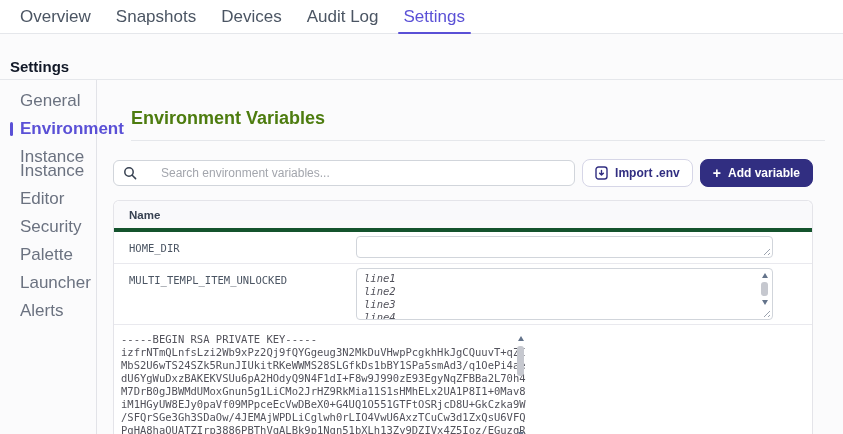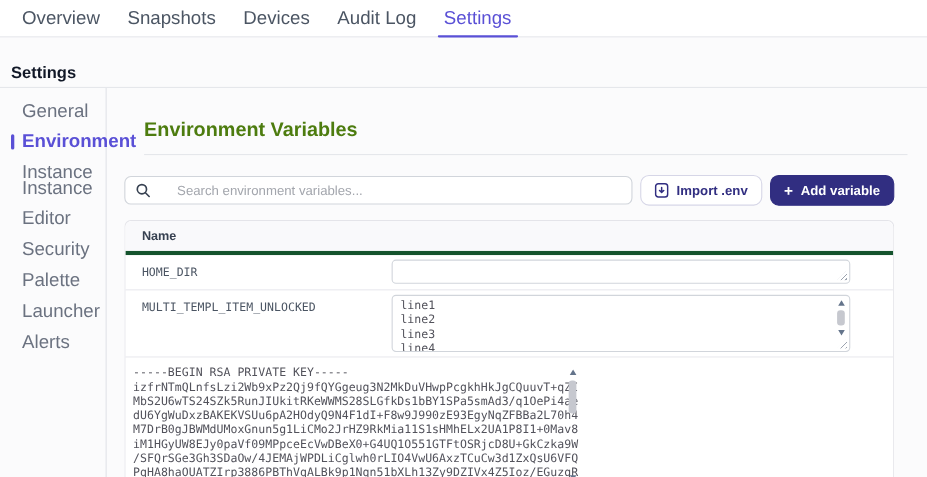--- a/index.html
+++ b/index.html
@@ -51,21 +51,21 @@
   .trow{display:flex;border-bottom:1px solid #e9e9ee;position:relative;}
   .td-name{width:242px;box-sizing:border-box;padding:10px 8px 0 15px;
     font-family:"DejaVu Sans Mono",monospace;font-size:10.5px;color:#4b5563;}
   .td-value{flex:1;position:relative;}
   .mono{font-family:"DejaVu Sans Mono",monospace;font-size:10.5px;line-height:13px;color:#52525b;white-space:pre;}
   .r1{height:31px;} .r2{height:60px;} .r3{height:120px;} .r4{height:38px;}
   .field{position:absolute;left:0;width:417px;background:#fff;border:1px solid #d1d5db;
     border-radius:4px;box-sizing:border-box;overflow:hidden;}
   .r1 .field{top:4px;height:22px;}
   .r2 .field{top:4px;height:52px;}
-  .field .content{padding:3px 16px 0 7px;overflow:hidden;height:100%;box-sizing:border-box;}
+  .field .content{padding:3px 16px 0 7px;overflow:hidden;height:100%;box-sizing:border-box;font-style:italic;}
   .locked-block{position:absolute;left:0;top:8px;width:417px;height:106px;overflow:hidden;}
   .locked-block .content{padding:0 16px 0 7px;}
   .single-line{position:absolute;left:0;top:7px;width:417px;height:13px;overflow:hidden;}
   .single-line .content{padding-left:2px;}
   
   .vsb{position:absolute;width:12px;top:1px;bottom:1px;right:1px;}
   .tri-up,.tri-down{width:0;height:0;border-left:3.5px solid transparent;border-right:3.5px solid transparent;margin:3px auto;}
   .tri-up{border-bottom:5px solid #64748b;}
   .tri-down{border-top:5px solid #64748b;}
   .vthumb{position:absolute;left:2px;width:7px;background:#c6c8cf;border-radius:3px;}

